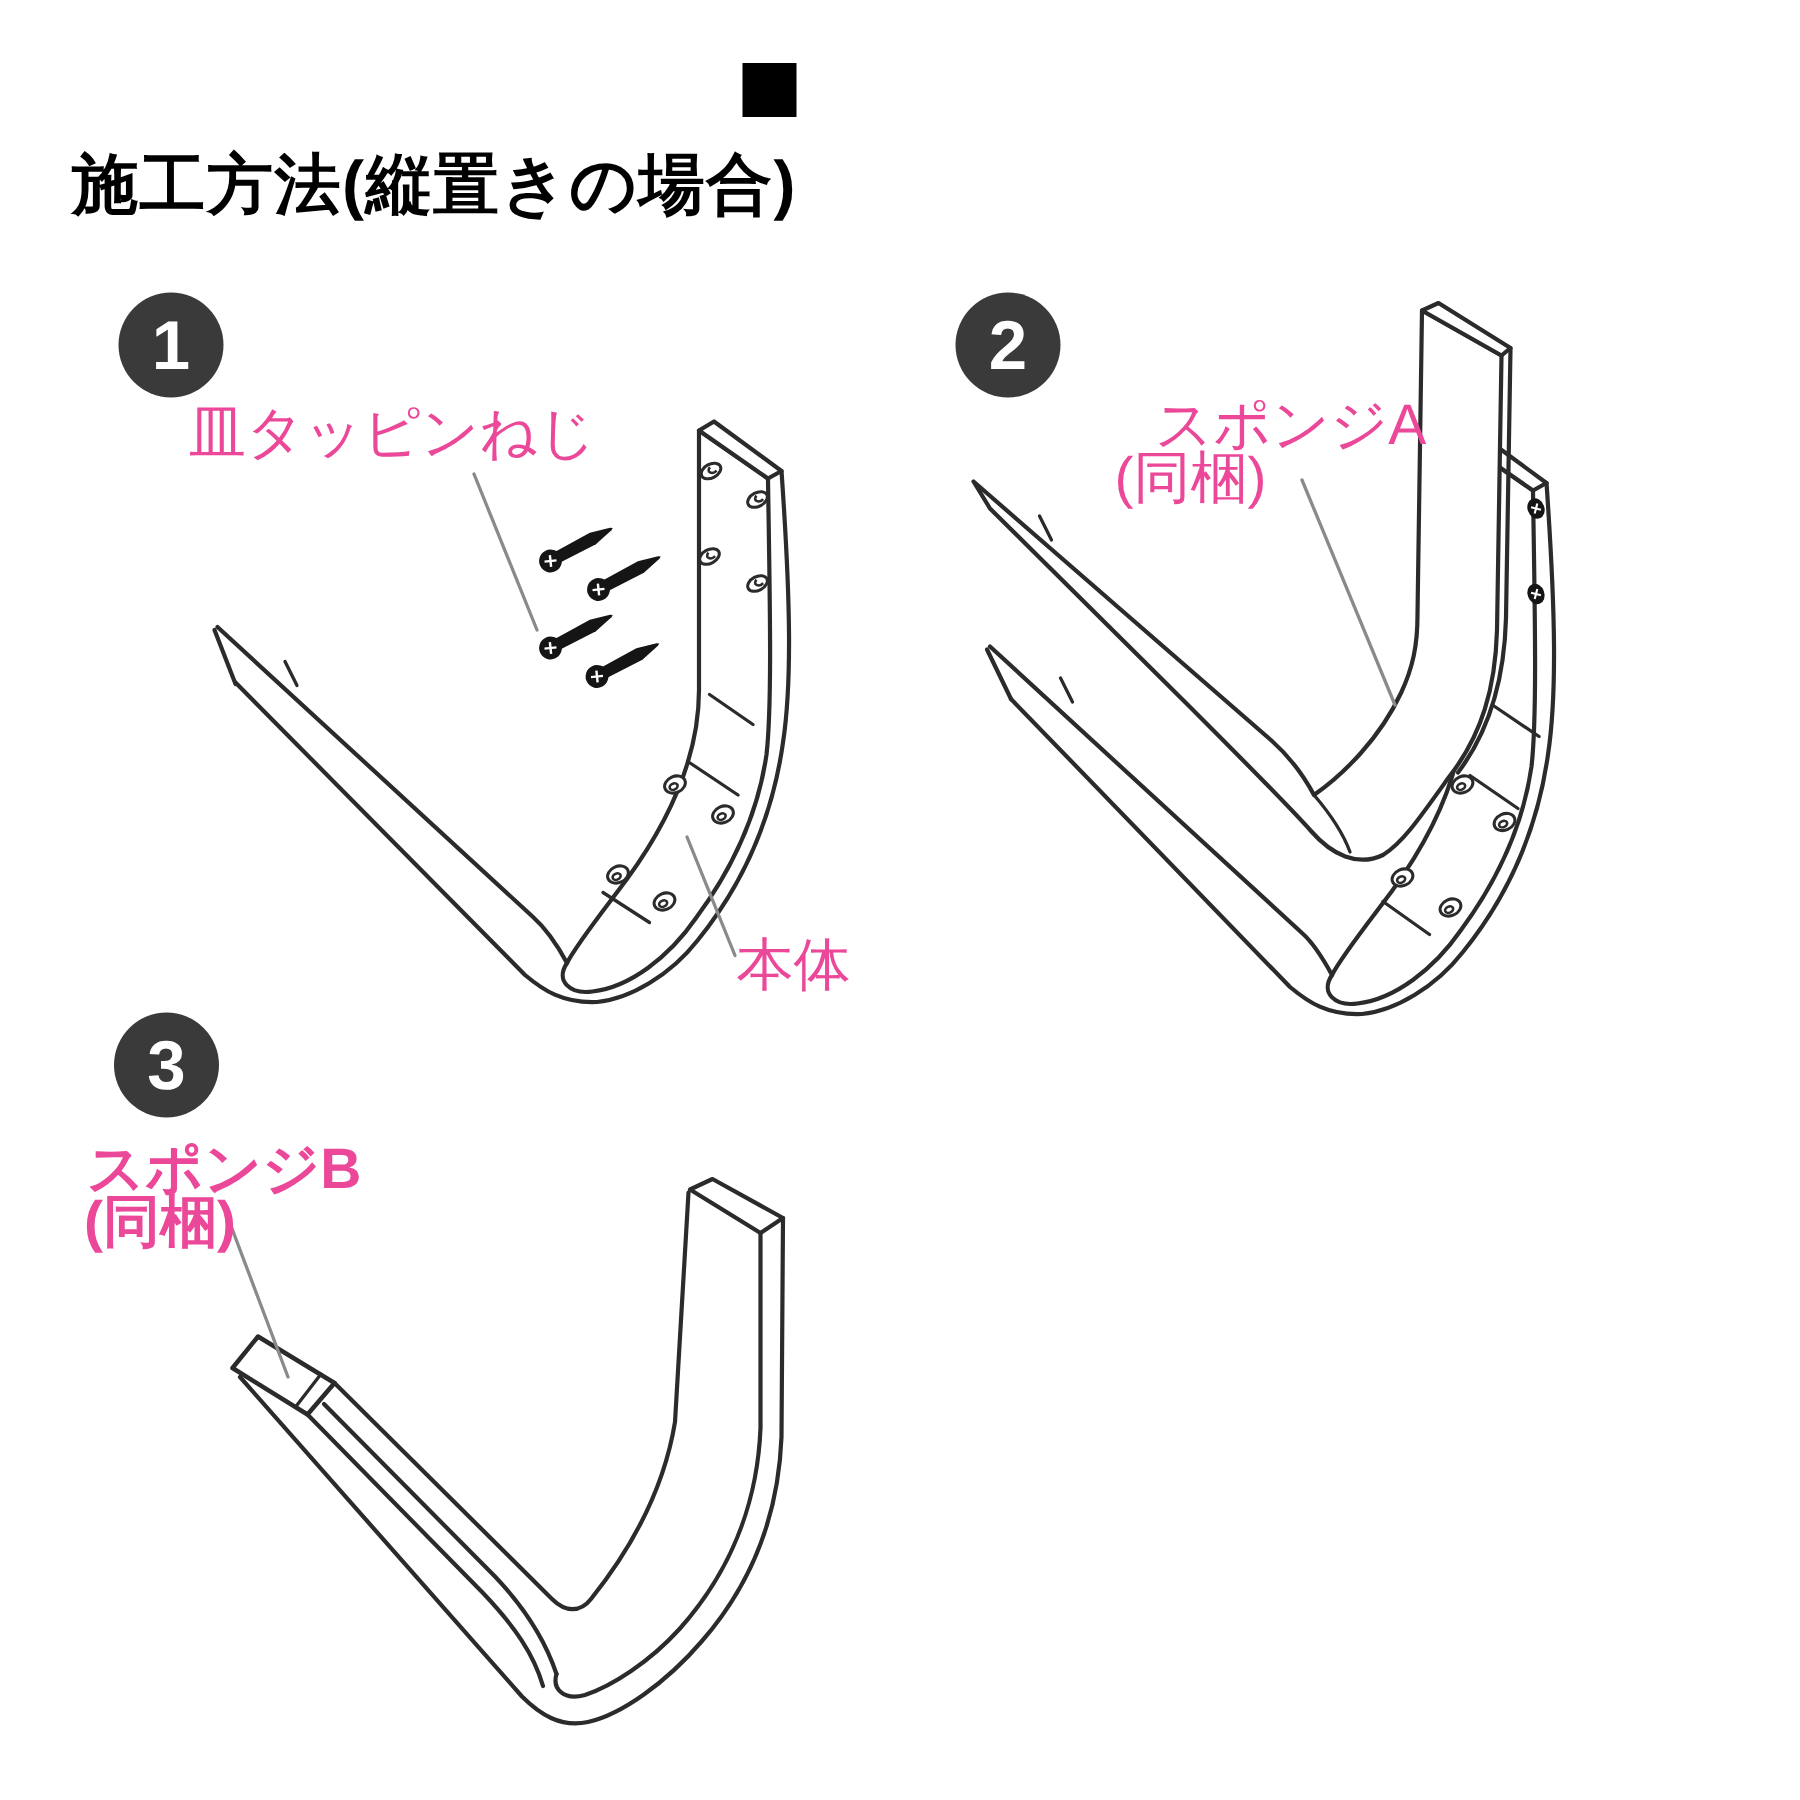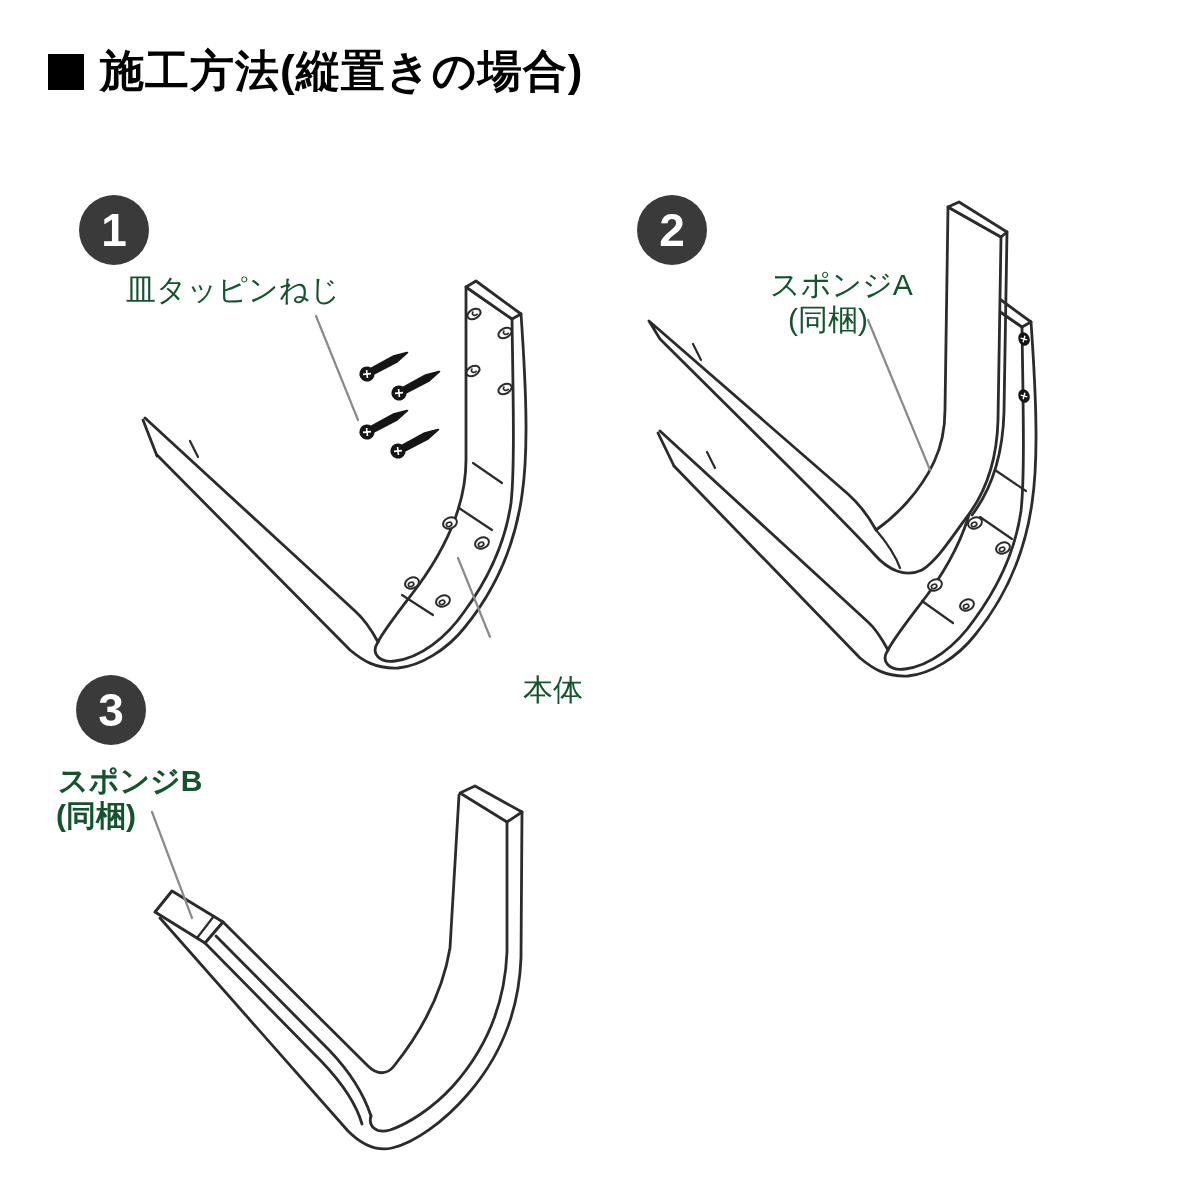--- a/index.html
+++ b/index.html
@@ -2,41 +2,41 @@
 <html><head>
 <meta charset="utf-8">
 <style>
   html,body{margin:0;padding:0;}
   body{
     width:1200px;height:1200px;position:relative;background:#ffffff;
     font-family:"Liberation Sans","DejaVu Sans",sans-serif;
     overflow:hidden;
   }
   
-  .title-row{position:absolute;left:48px;top:42px;display:flex;align-items:center;gap:16px;}
+  .title-row{position:absolute;left:48px;top:42px;display:flex;align-items:flex-end;gap:16px;flex-direction:column;}
   .title-bullet{width:36px;height:36px;background:#000;flex:0 0 auto;}
   .page-title{
     font-size:44px;font-weight:bold;color:#000;letter-spacing:1px;white-space:nowrap;
   }
   
   .badge{
     position:absolute;width:70px;height:70px;border-radius:50%;
     background:#3a3a3a;color:#ffffff;display:flex;align-items:center;justify-content:center;
     font-size:46px;font-weight:bold;line-height:1;
   }
   #badge-1{left:79px;top:195px;}
   #badge-2{left:637px;top:195px;}
   #badge-3{left:76px;top:675px;}
   
   .part-label{
-    position:absolute;color:#14532d;font-size:30px;line-height:35px;white-space:nowrap;
+    position:absolute;color:#ec4899;font-size:38px;line-height:35px;white-space:nowrap;
   }
   #label-screws{left:126px;top:272px;}
-  #label-body{left:491px;top:672px;margin-left:32px;}
-  #label-sponge-a{left:770px;top:267px;text-align:center;}
+  #label-body{left:491px;top:627px;}
+  #label-sponge-a{left:770px;top:267px;}
   #label-sponge-a .note-line{margin-left:-27px;}
   #label-sponge-b{left:58px;top:763px;font-weight:bold;}
   #label-sponge-b .note-line{margin-left:-2px;}
   
   svg{position:absolute;overflow:visible;}
   .ink{stroke:#2b2b2b;fill:none;stroke-width:2.8;stroke-linecap:round;stroke-linejoin:round;}
   .ink-fill{stroke:#2b2b2b;fill:#ffffff;stroke-width:2.8;stroke-linejoin:round;}
   .thin{stroke-width:2.2;}
   .leader{stroke:#8a8a8a;stroke-width:2.2;fill:none;stroke-linecap:round;}
   .screw{fill:#151515;stroke:none;}

